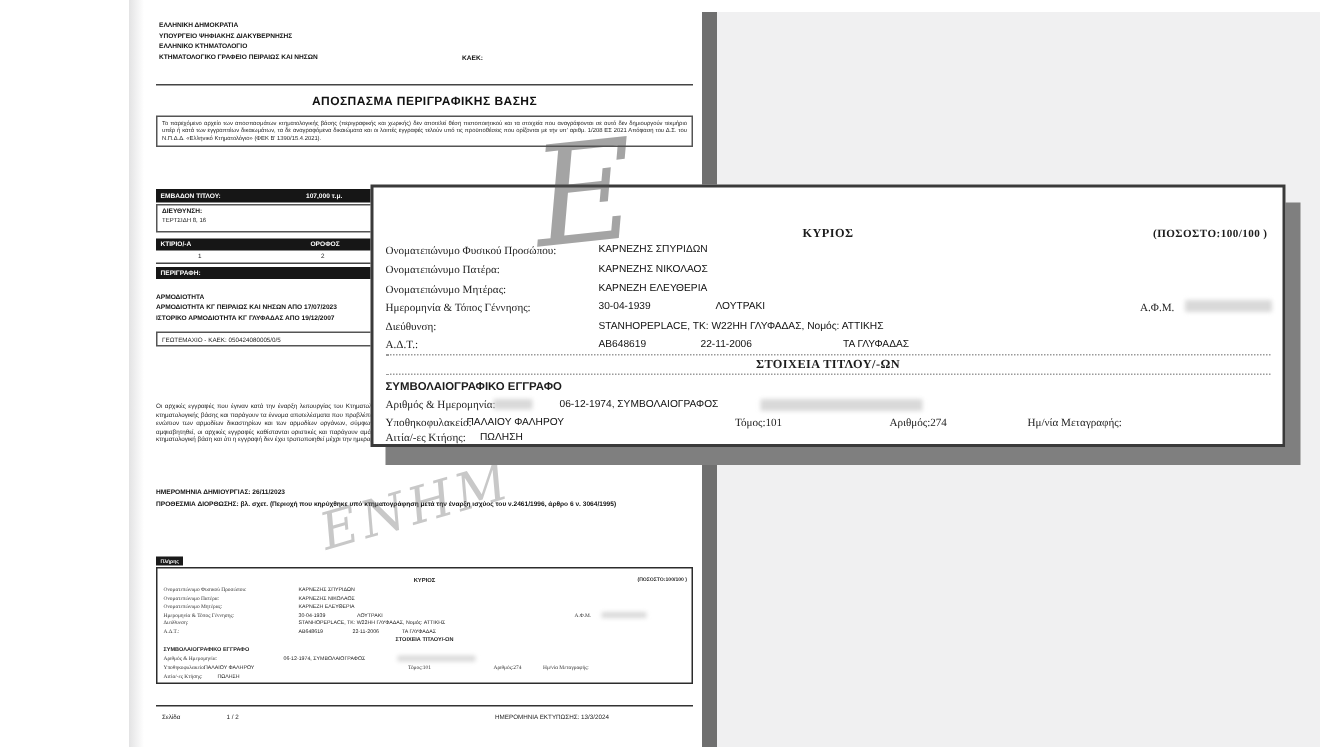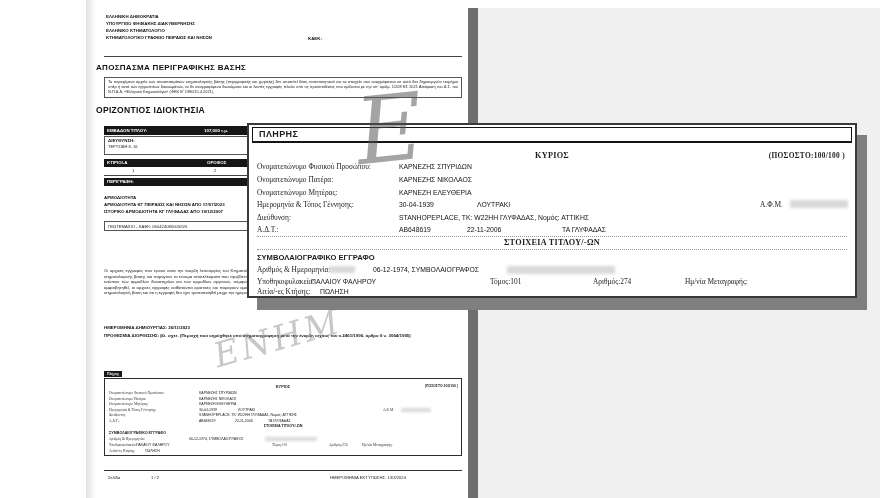--- a/index.html
+++ b/index.html
@@ -10,21 +10,21 @@
   
   .right-bg{left:478px;top:8px;width:402px;height:490px;background:#f0f0f1;}
   .page{left:96px;top:0;width:374px;height:498px;background:#fff;}
   .page-edge{left:86px;top:0;width:10px;height:498px;
     background:linear-gradient(to right,#e3e3e4,#ffffff);}
   .scroll-strip{left:468px;top:8px;width:10px;height:490px;background:#6f6f6f;z-index:2;}
   
   .tiny{font-size:4.2px;line-height:5.6px;color:#222;}
   .tinyb{font-size:4.4px;line-height:6.8px;font-weight:bold;color:#111;}
   .rule{height:1px;background:#444;}
-  .center{}
+  .center{text-align:center;}
   .darkrow{background:#161616;color:#fff;font-weight:bold;font-size:4.4px;line-height:9px;
     padding:0 3px;}
   .box{border:1px solid #555;}
   .just{text-align:justify;}
   
   .h-doc{font-size:8px;font-weight:bold;letter-spacing:.3px;color:#111;}
   
   .popup{left:247px;top:123px;width:610px;height:175px;background:#fff;
     border:2px solid #3a3a3a;z-index:10;box-shadow:10px 12px 0 #7f7f7f;}
   .popup-title{position:absolute;left:3px;top:2px;right:3px;height:16px;
@@ -69,21 +69,20 @@
       <div>ΚΤΗΜΑΤΟΛΟΓΙΚΟ ΓΡΑΦΕΙΟ  ΠΕΙΡΑΙΩΣ ΚΑΙ ΝΗΣΩΝ</div>
     </div>
     <div class="abs tinyb" style="left:212px;top:36px;">ΚΑΕΚ:</div>
 
     <div class="abs rule" style="left:8px;top:56px;width:358px;"></div>
 
     <div class="abs h-doc center" style="left:0;top:63px;width:374px;">ΑΠΟΣΠΑΣΜΑ ΠΕΡΙΓΡΑΦΙΚΗΣ ΒΑΣΗΣ</div>
 
     <div class="abs box tiny just" style="left:8px;top:77px;width:358px;height:21px;padding:2px 3px;font-size:3.9px;line-height:4.9px;">Το παρεχόμενο αρχείο των αποσπασμάτων κτηματολογικής βάσης (περιγραφικής και χωρικής) δεν αποτελεί θέση πιστοποιητικού και τα στοιχεία που αναγράφονται σε αυτό δεν δημιουργούν τεκμήριο υπέρ ή κατά των εγγραπτέων δικαιωμάτων, τα δε αναγραφόμενα δικαιώματα και οι λοιπές εγγραφές τελούν υπό τις προϋποθέσεις που ορίζονται με την υπ' αριθμ. 1/208 ΕΣ 2021 Απόφαση του Δ.Σ. του Ν.Π.Δ.Δ. «Ελληνικό Κτηματολόγιο» (ΦΕΚ Β' 1390/15.4.2021).</div>
 
-    <div class="abs h-doc center" style="left:0;top:105px;width:374px;font-size:8.5px;">ΟΡΙΖΟΝΤΙΟΣ ΙΔΙΟΚΤΗΣΙΑ</div>
 
     <div class="abs darkrow" style="left:8px;top:126px;width:358px;height:9px;">
       <span>ΕΜΒΑΔΟΝ ΤΙΤΛΟΥ:</span>
       <span class="abs" style="left:100px;top:0;">107,000 τ.μ.</span>
     </div>
     <div class="abs box" style="left:8px;top:136px;width:358px;height:19px;padding:1px 3px;">
       <div class="tinyb" style="line-height:6px;">ΔΙΕΥΘΥΝΣΗ:</div>
       <div class="tiny" style="font-size:4px;">ΤΕΡΤΣΙΔΗ 8, 16</div>
     </div>
     <div class="abs darkrow" style="left:8px;top:159px;width:358px;height:8px;line-height:8px;">
@@ -153,21 +152,20 @@
     <div class="abs tiny" style="left:12px;top:475px;font-size:4.2px;">Σελίδα</div>
     <div class="abs tiny" style="left:55px;top:475px;font-size:4.2px;">1 / 2</div>
     <div class="abs tiny" style="left:234px;top:475px;font-size:4.2px;">ΗΜΕΡΟΜΗΝΙΑ ΕΚΤΥΠΩΣΗΣ: 13/3/2024</div>
   </div>
 
   <div class="abs scroll-strip"></div>
 
   <div class="abs wm-script">ΕΝΗΜ</div>
 
   <div class="abs popup">
-    <div class="popup-title">ΠΛΗΡΗΣ</div>
     <div class="pbody">
 
       <div class="abs phead" style="left:0;top:26px;width:100%;text-align:center;">ΚΥΡΙΟΣ</div>
       <div class="abs phead" style="right:10px;top:26px;font-size:7.4px;">(ΠΟΣΟΣΤΟ:100/100 )</div>
 
       <div class="abs plabel" style="left:8px;top:37px;">Ονοματεπώνυμο Φυσικού Προσώπου:</div>
       <div class="abs pval" style="left:150px;top:38px;">ΚΑΡΝΕΖΗΣ ΣΠΥΡΙΔΩΝ</div>
 
       <div class="abs plabel" style="left:8px;top:50px;">Ονοματεπώνυμο Πατέρα:</div>
       <div class="abs pval" style="left:150px;top:51px;">ΚΑΡΝΕΖΗΣ ΝΙΚΟΛΑΟΣ</div>

